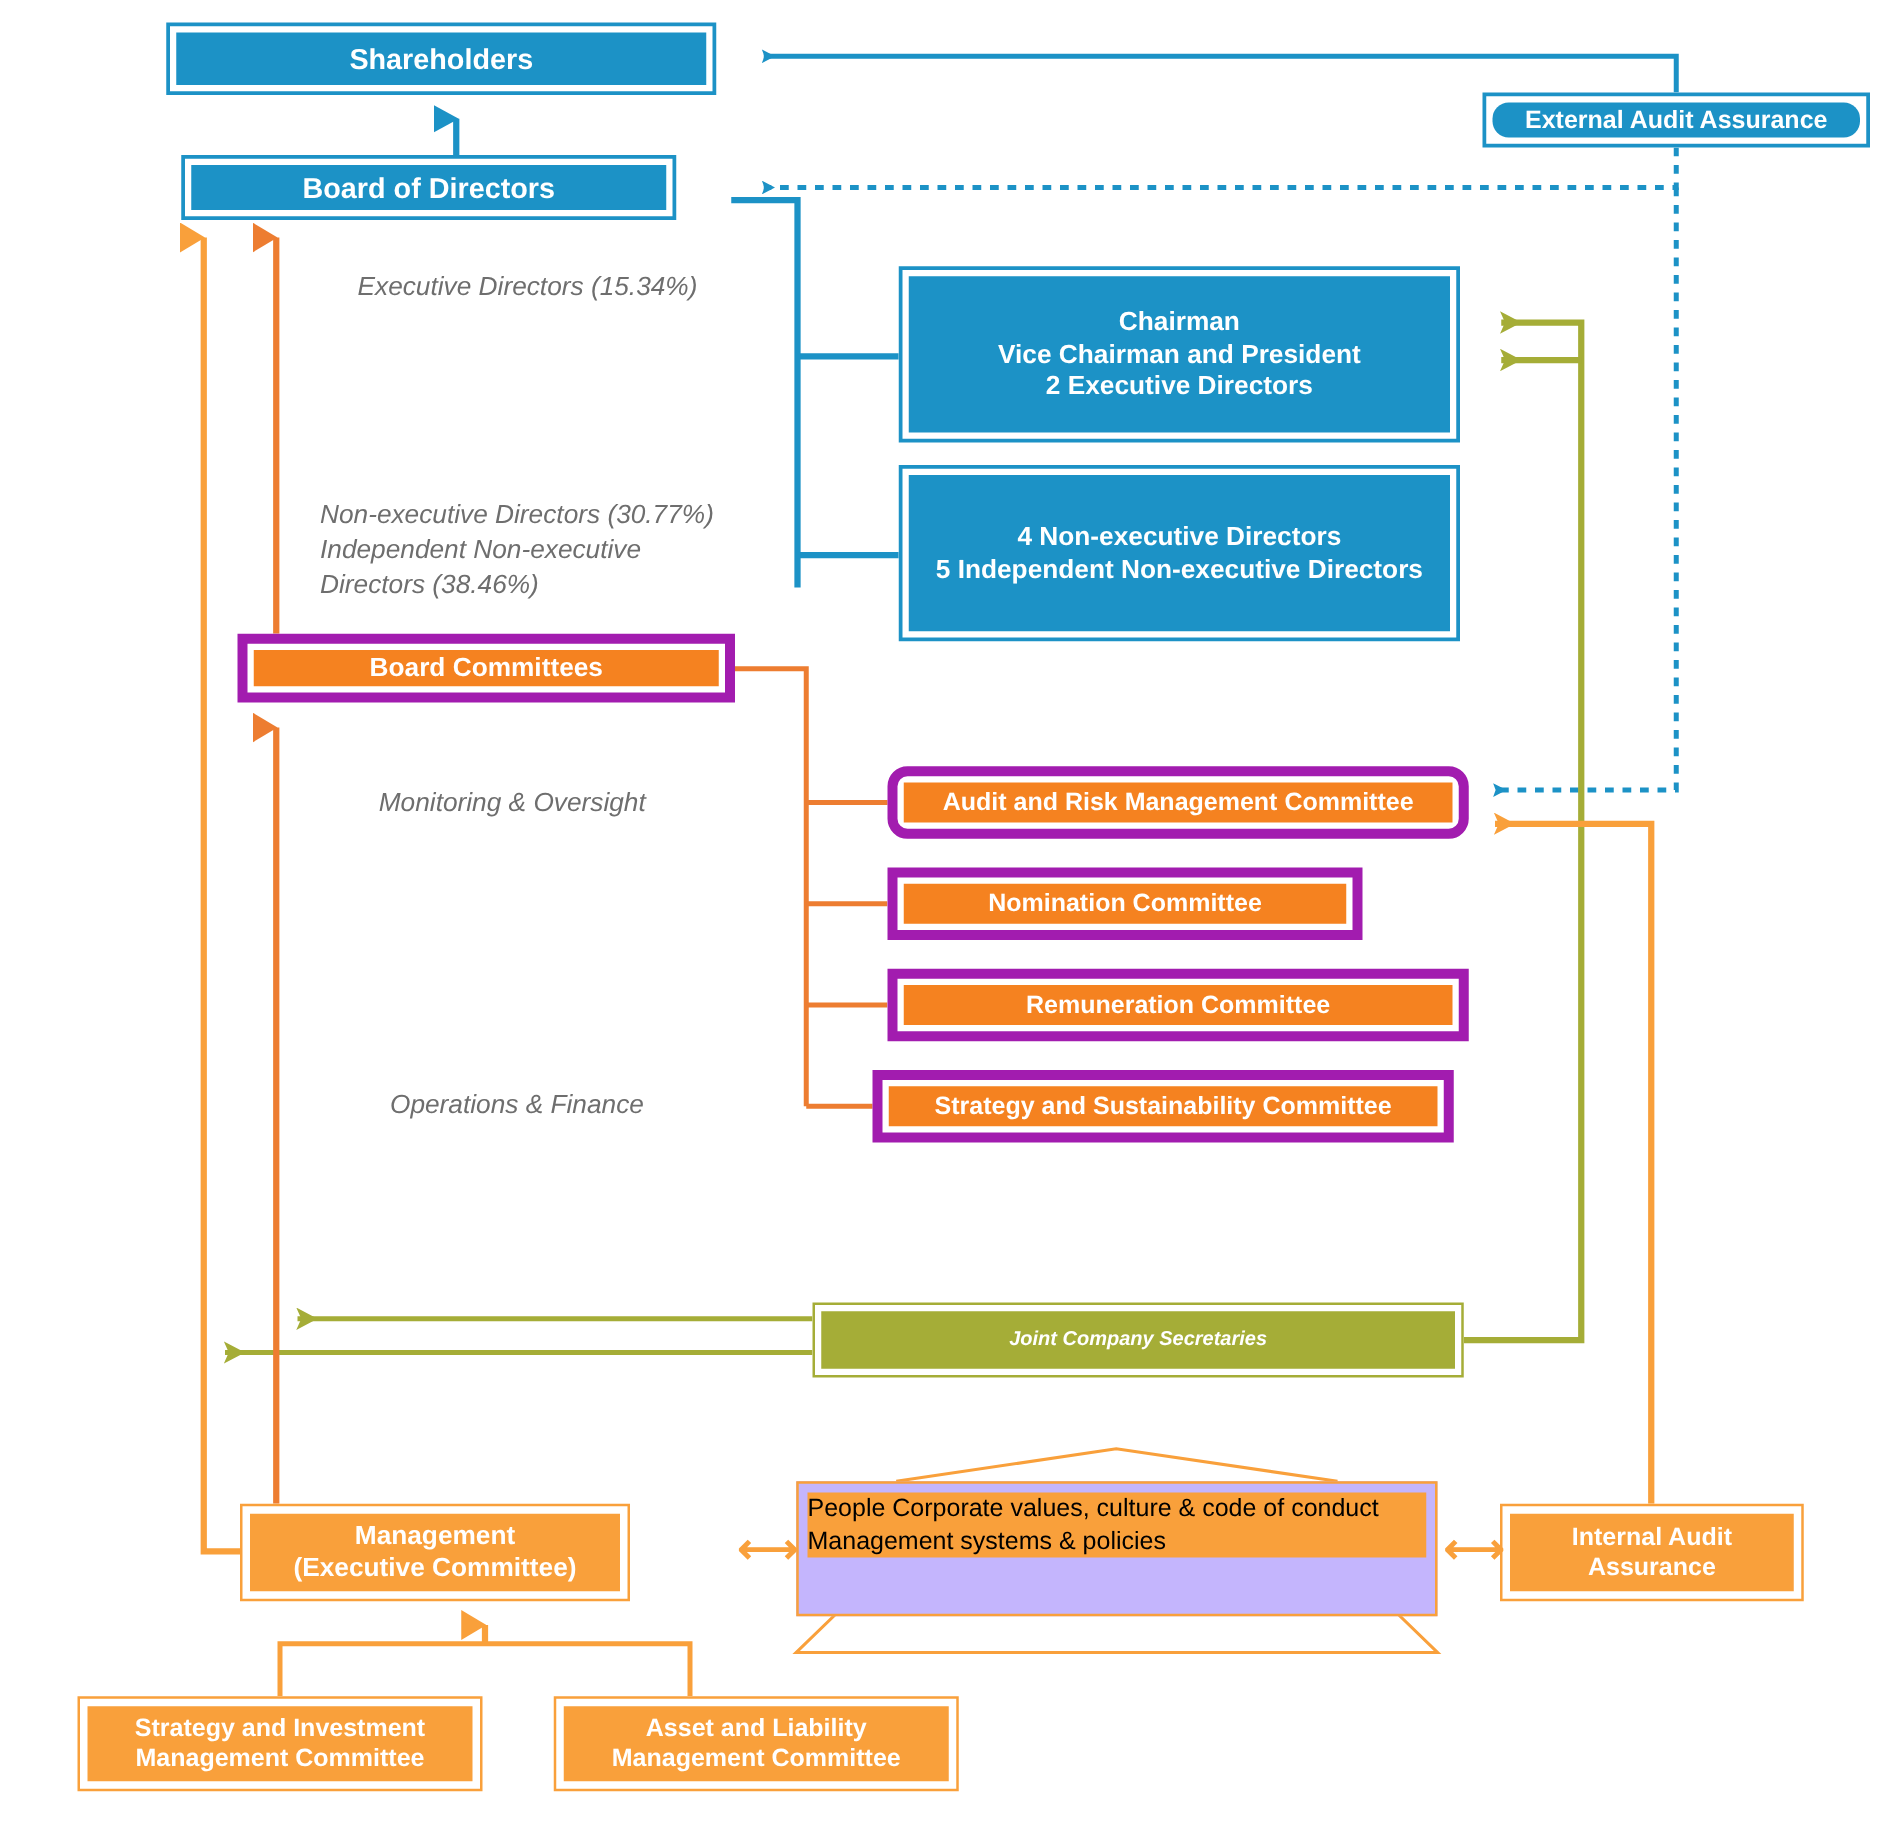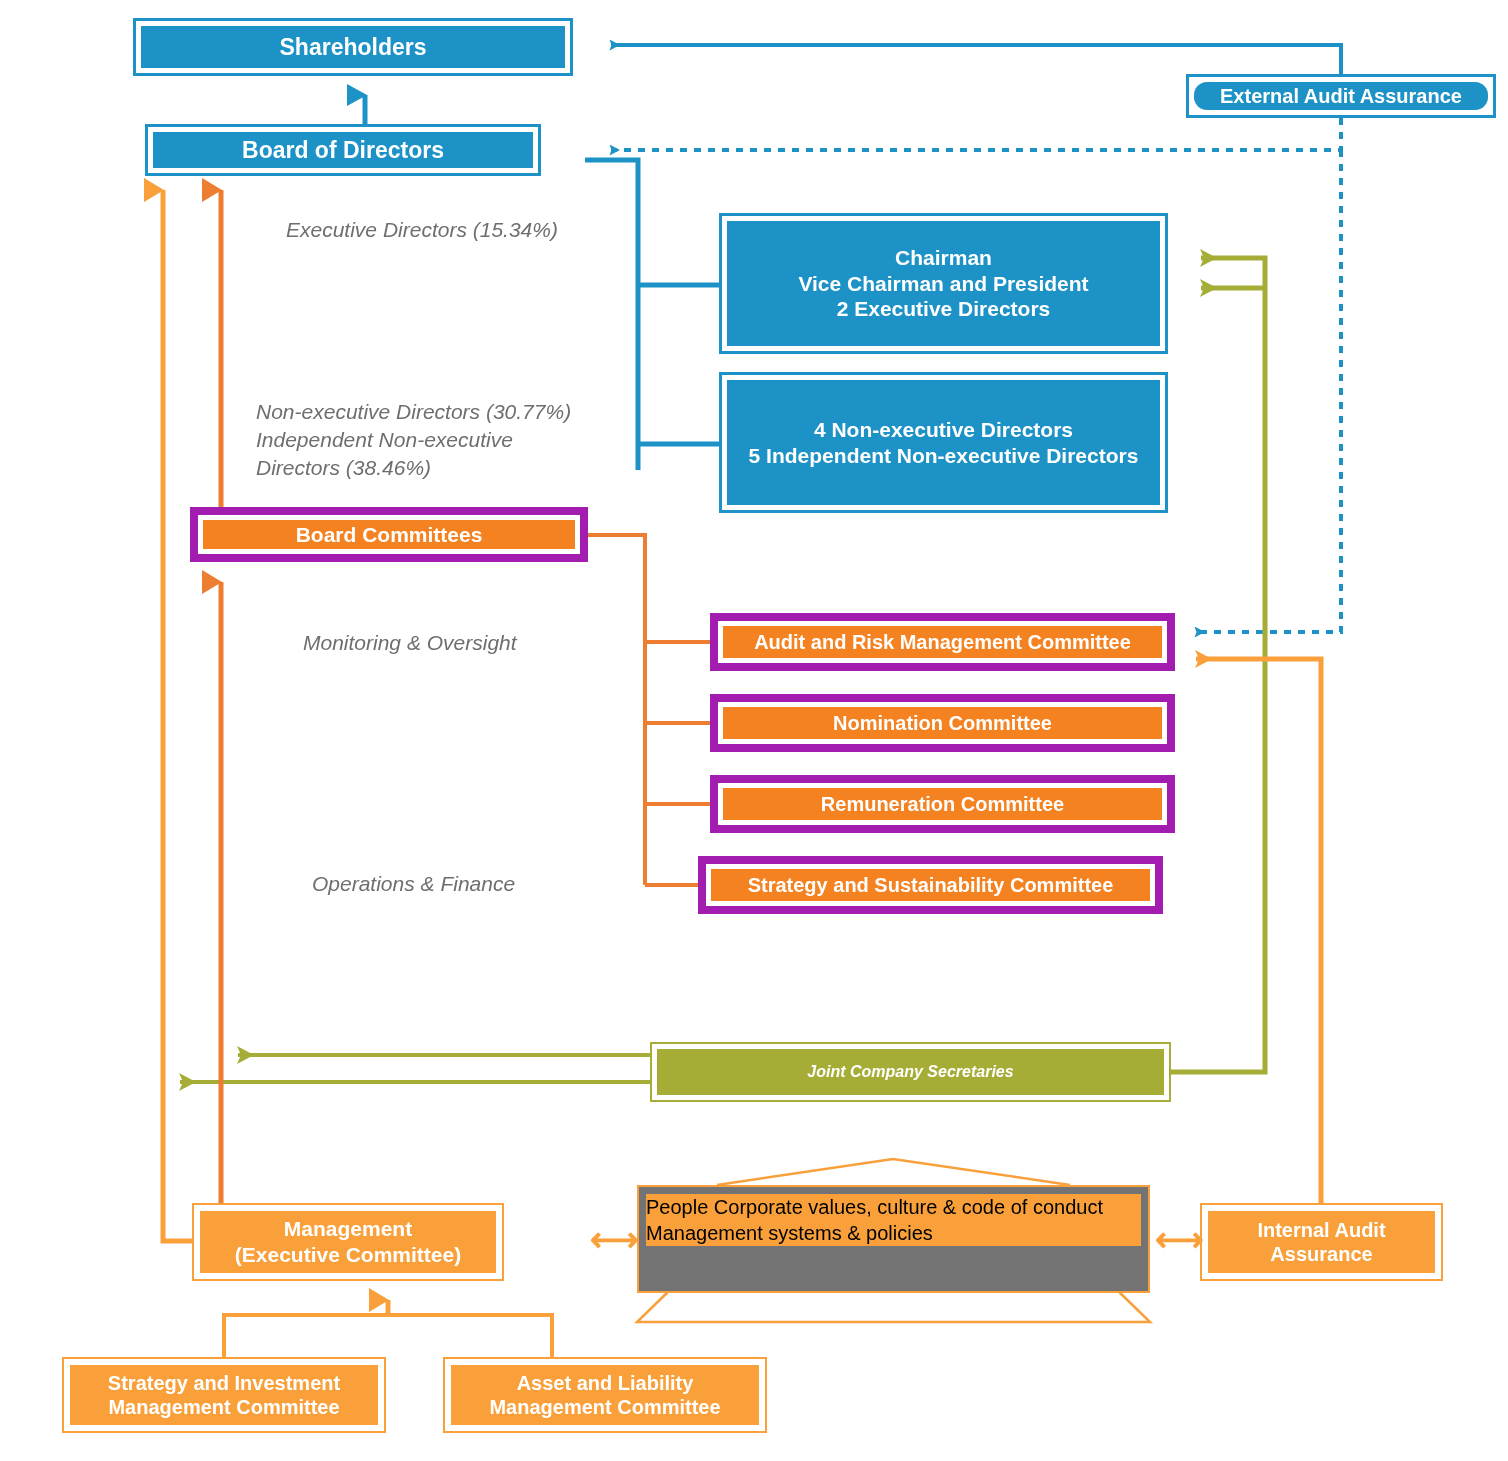--- a/index.html
+++ b/index.html
@@ -110,24 +110,24 @@
 
   #node-exec-dirs         { left: 719px;  top: 213px;  width: 449px; height: 141px; }
   #node-exec-dirs .fill   { font-size: 21px; }
 
   #node-nonexec-dirs      { left: 719px;  top: 372px;  width: 449px; height: 141px; }
   #node-nonexec-dirs .fill{ font-size: 21px; }
 
   #node-board-committees  { left: 190px;  top: 507px;  width: 398px; height: 55px;  }
   #node-board-committees .fill { font-size: 21px; }
 
-  #node-audit-cmte        { left: 710px;  top: 613px;  width: 465px; height: 58px;  }
+  #node-audit-cmte        { left: 710px;  top: 613px;  width: 465px; height: 58px; border-radius: 16px;  }
   #node-audit-cmte .fill  { font-size: 20px; }
 
-  #node-nomination-cmte   { left: 710px;  top: 694px;  width: 465px; height: 58px;  }
+  #node-nomination-cmte   { left: 710px;  top: 694px;  width: 380px; height: 58px;  }
   #node-nomination-cmte .fill { font-size: 20px; }
 
   #node-remuneration-cmte { left: 710px;  top: 775px;  width: 465px; height: 58px;  }
   #node-remuneration-cmte .fill { font-size: 20px; }
 
   #node-strategy-cmte     { left: 698px;  top: 856px;  width: 465px; height: 58px;  }
   #node-strategy-cmte .fill { font-size: 20px; }
 
   #node-secretaries       { left: 650px;  top: 1042px; width: 521px; height: 60px;  }
   #node-secretaries .fill { font-size: 16px; }
@@ -153,21 +153,21 @@
     height: 165px;
   }
   #node-people .people-frame {
     position: absolute;
     left: 0;
     top: 27px;
     width: 513px;
     height: 108px;
     box-sizing: border-box;
     border: 2px solid #F9A03B;
-    background: #737373;
+    background: #c4b5fd;
     padding: 7px;
   }
   #node-people .fill {
     background: #F9A03B;
     font-size: 20px;
     line-height: 1.3;
   }
 
   
   #annot-exec    { left: 286px; top: 216px; }

